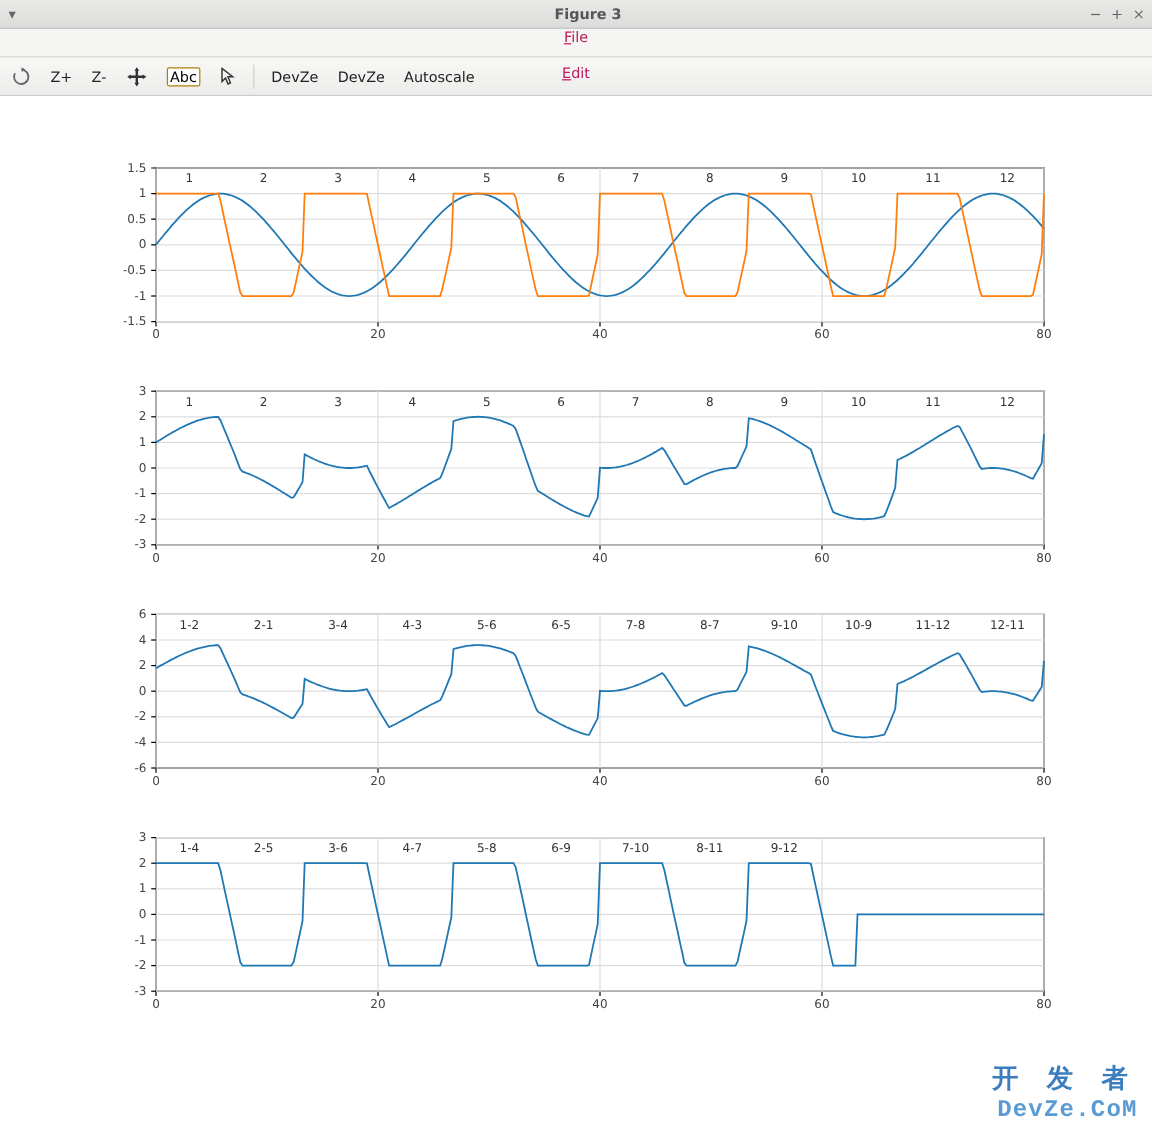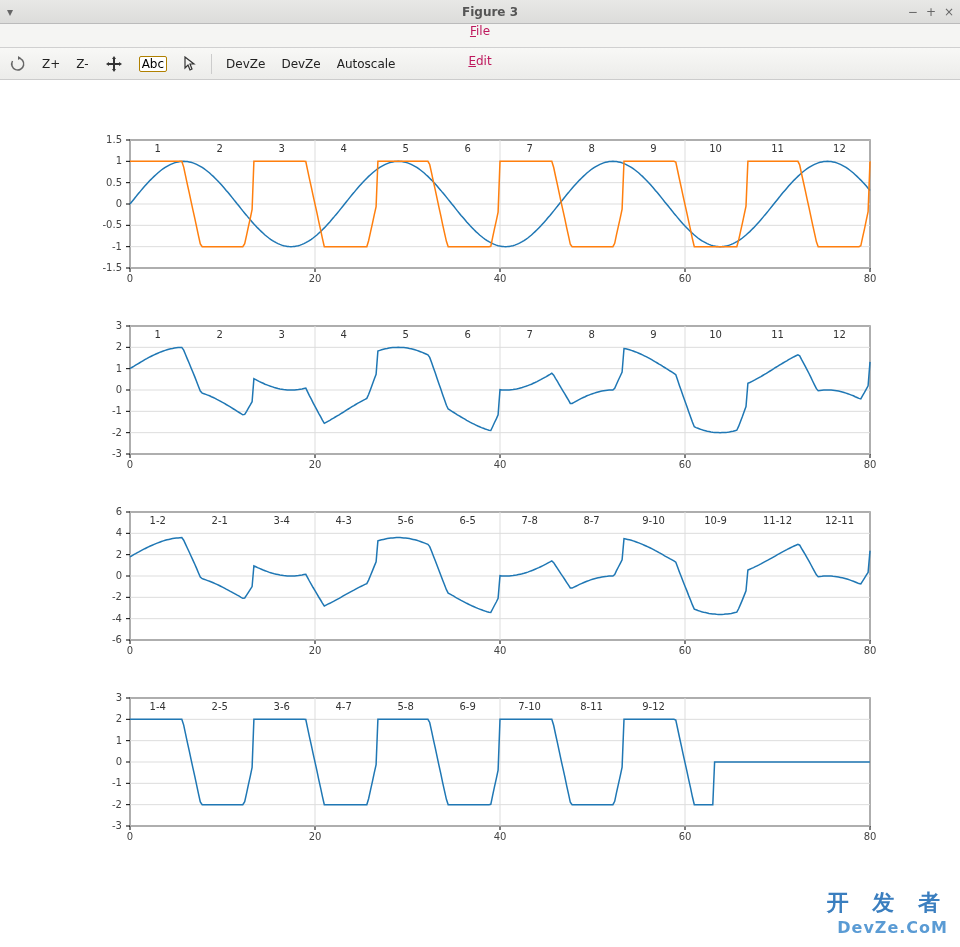--- a/index.html
+++ b/index.html
@@ -21,21 +21,21 @@
 .plot-area { background: #fff; width: 960px; height: 867px; position: relative; }
 svg.chart { display: block; }
 .grid-line { stroke: #ddd; stroke-width: 1; }
 .tick { stroke: #000; stroke-width: 1; }
 .ticklabel { font-size: 10px; fill: #444; }
 .annot { font-size: 10px; fill: #333; }
 .series-a { stroke: #1f77b4; stroke-width: 1.5; fill: none; }
 .series-b { stroke: #ff7f0e; stroke-width: 1.5; fill: none; }
 .watermark { position: absolute; right: 12px; bottom: 10px; text-align: right; }
 .watermark .cn { color: #3a7ebf; font-size: 22px; letter-spacing: 8px; font-weight: bold; }
-.watermark .en { color: #5a9bd4; font-size: 16px; font-weight: bold; letter-spacing: 1px; }
+.watermark .en { color: #5a9bd4; font-size: 20px; font-weight: bold; letter-spacing: 1px; font-family: Liberation Mono, monospace; }
 </style>
 </head>
 <body>
 
 <div class="titlebar">
   <div class="title-arrow">▾</div>
   <div class="title-text">Figure 3</div>
   <div class="title-controls">
     <span>−</span>
     <span>+</span>

